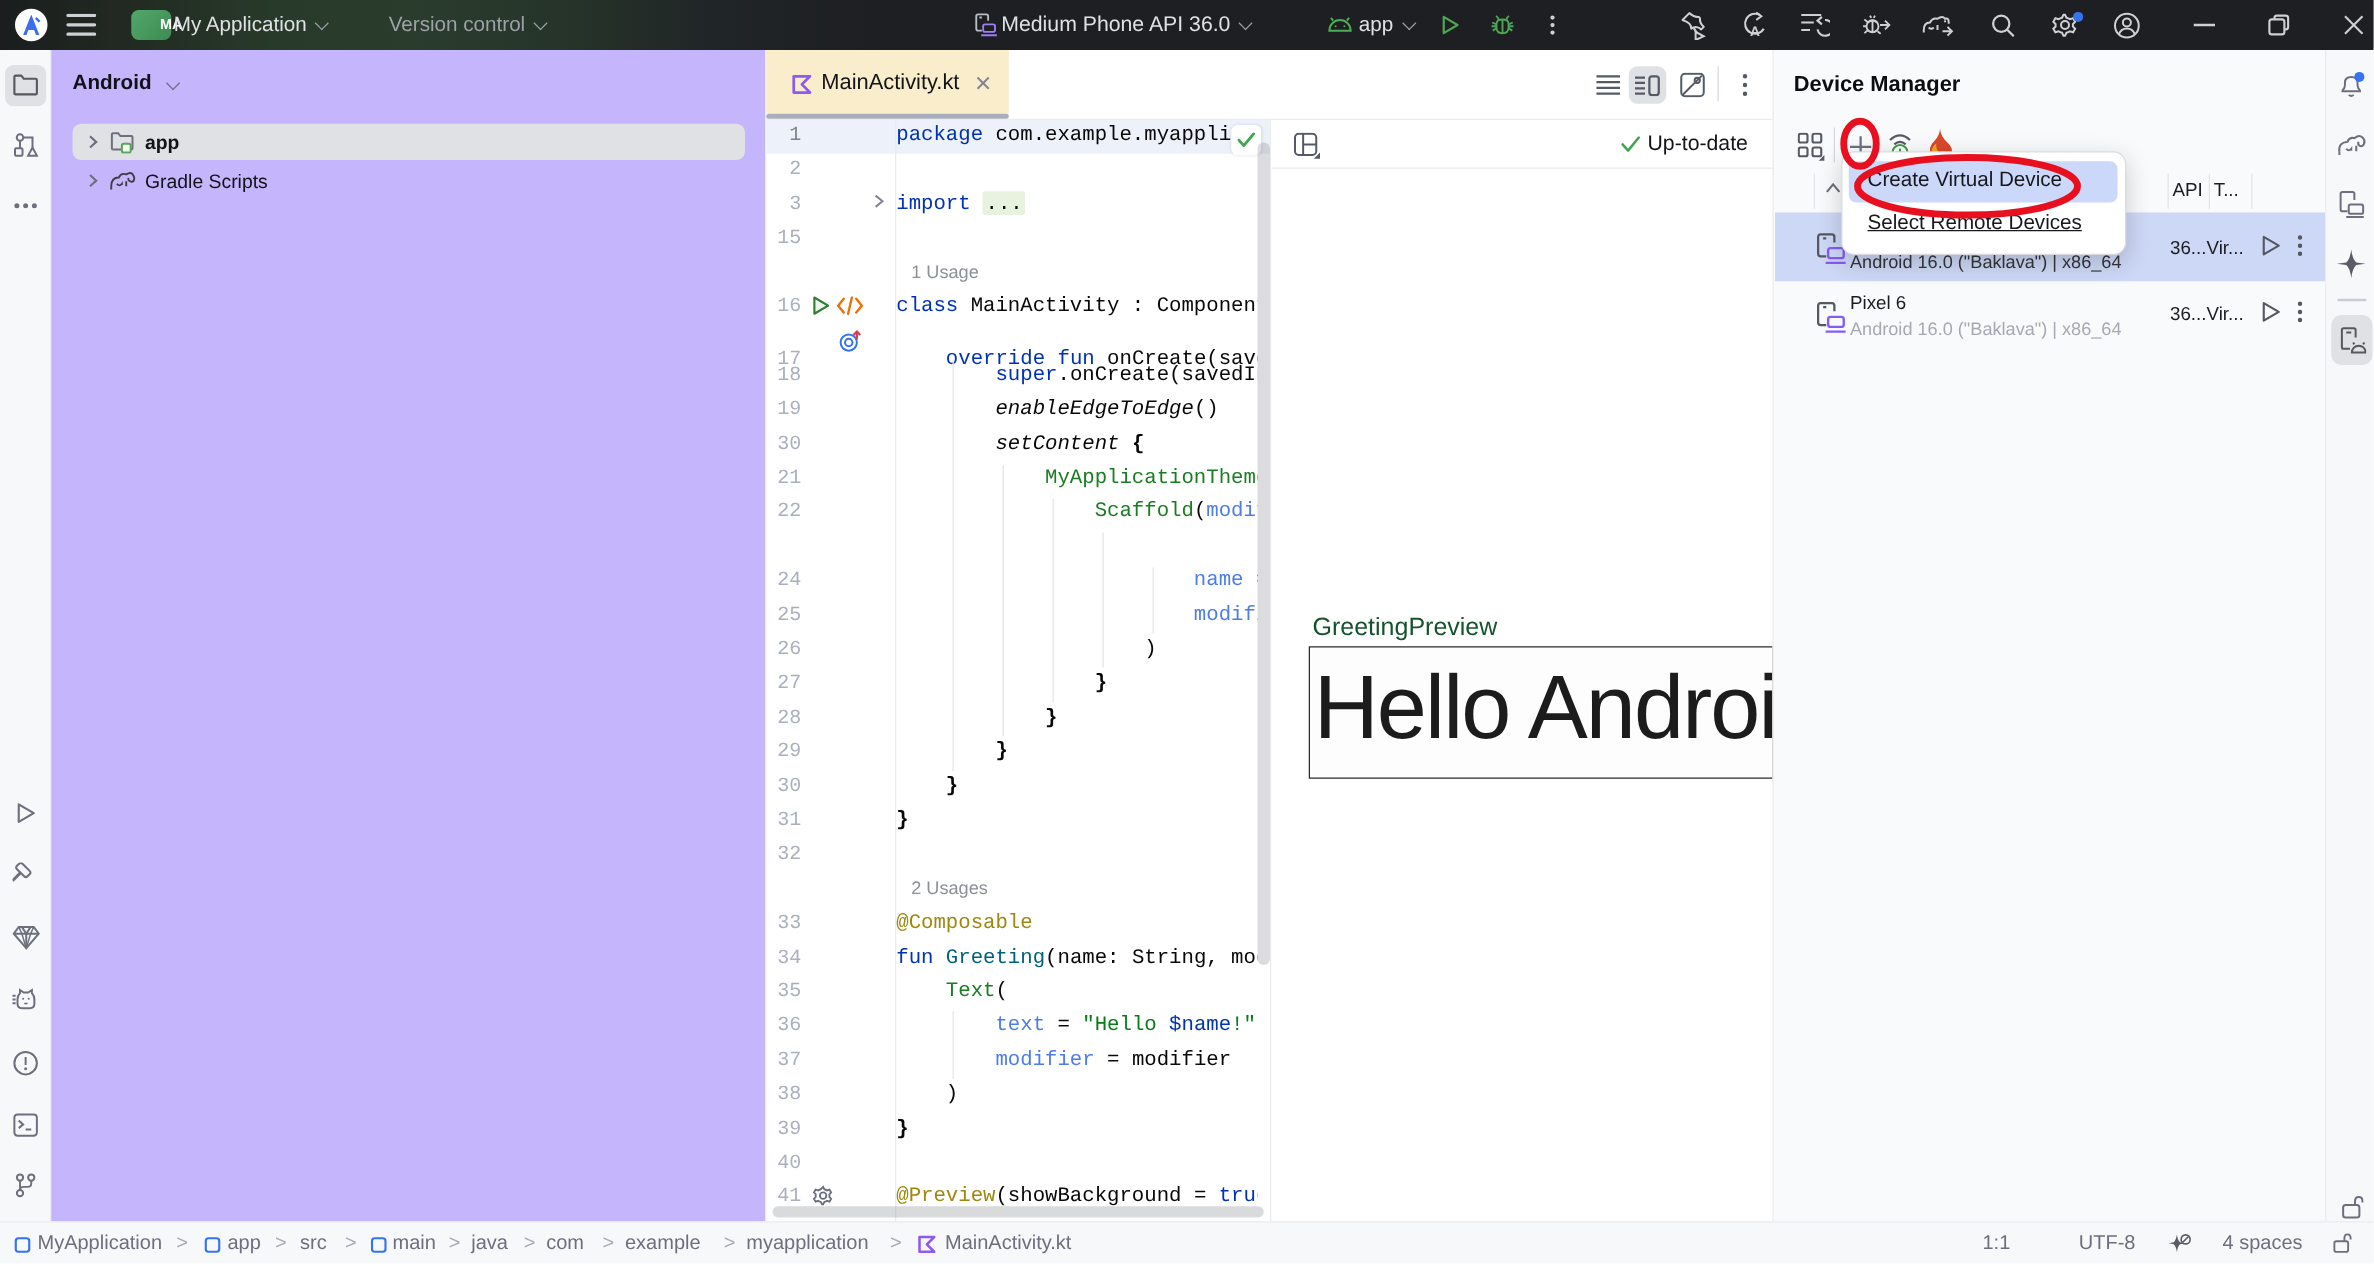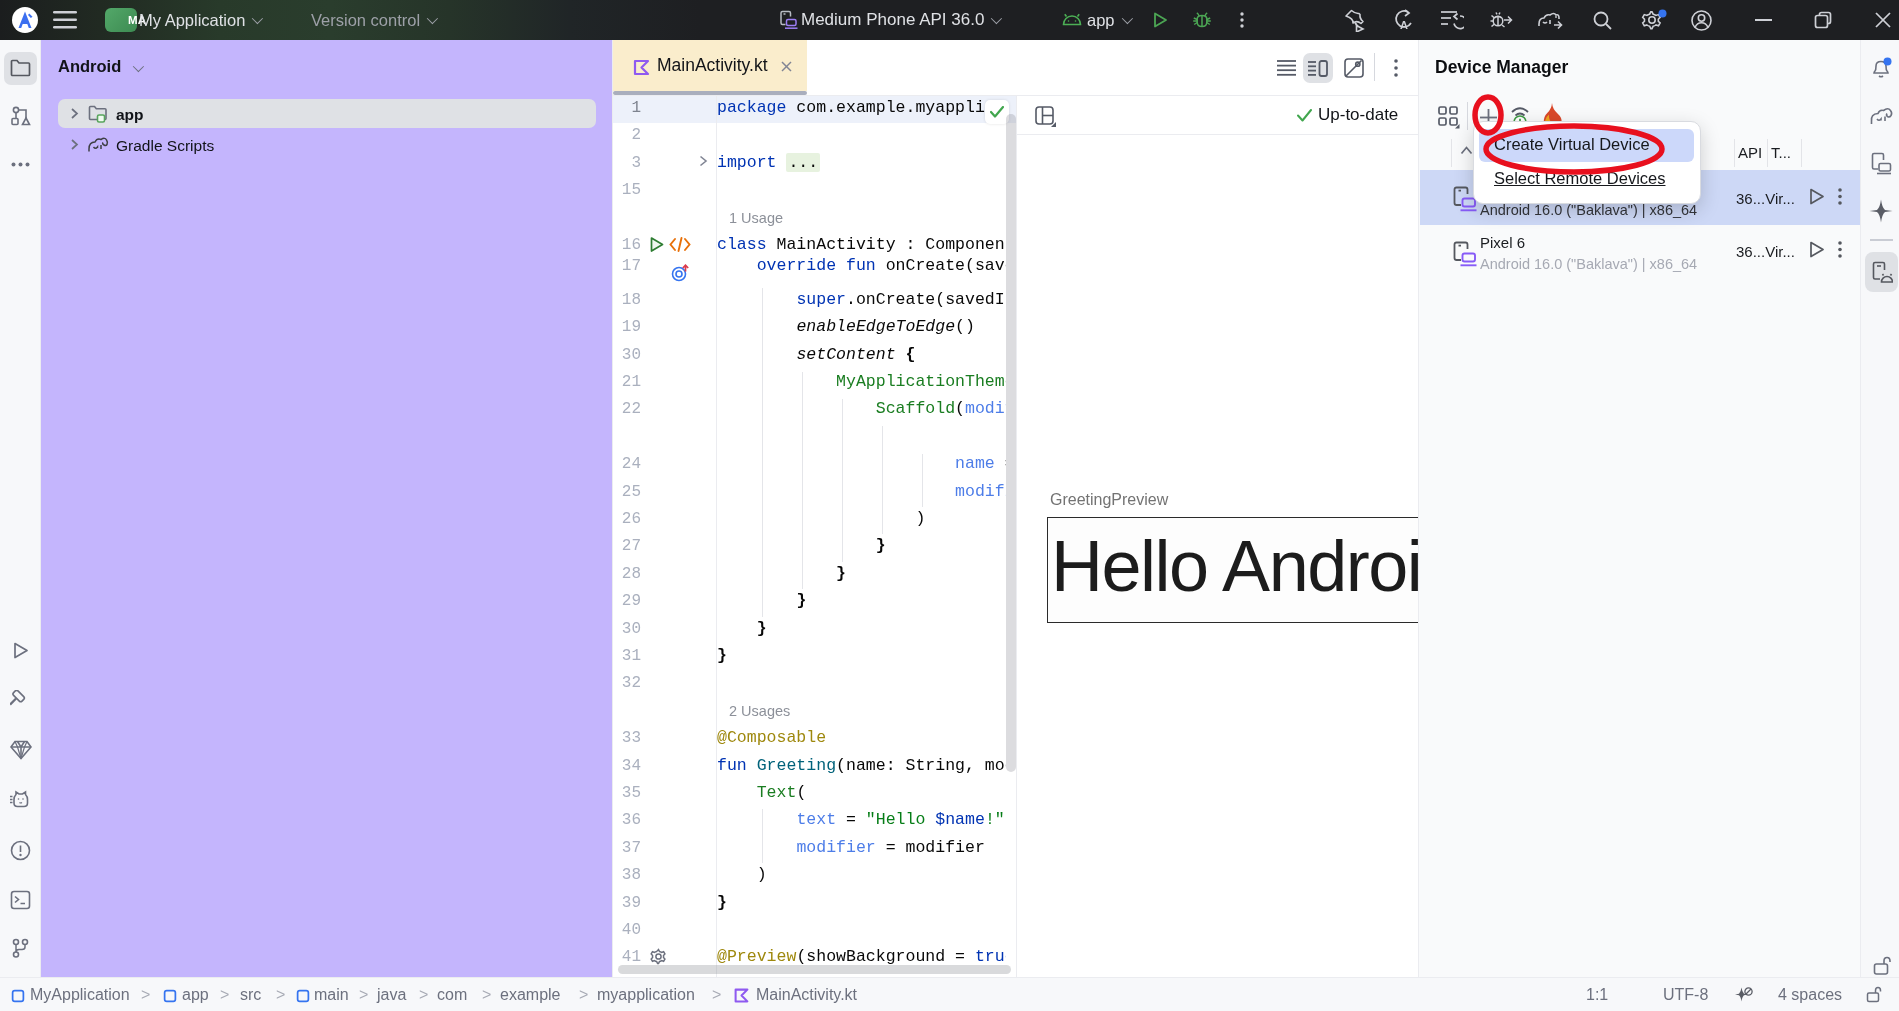--- a/index.html
+++ b/index.html
@@ -286,21 +286,21 @@
           <div class="lnum">15</div>
           <div class="code"></div>
         </div>
 <div class="crow" style="top:109.6px">
           <div class="usage">1 Usage</div>
         </div>
 <div class="crow" style="top:137.0px">
           <div class="lnum">16</div>
           <div class="code"><span class="kw">class</span><span> MainActivity : ComponentActivity() </span></div>
         </div>
-<div class="crow" style="top:158px">
+<div class="crow" style="top:179px">
           <div class="lnum">17</div>
           <div class="code"><span>    </span><span class="kw">override</span><span> </span><span class="kw">fun</span><span> onCreate(savedInstanceState: Bundle?) </span></div>
         </div>
 <div class="crow" style="top:191.8px">
           <div class="lnum">18</div>
           <div class="code"><span>        </span><span class="kw">super</span><span>.onCreate(savedInstanceState)</span></div>
         </div>
 <div class="crow" style="top:219.2px">
           <div class="lnum">19</div>
           <div class="code"><span>        </span><span class="it">enableEdgeToEdge</span><span>()</span></div>
@@ -433,21 +433,21 @@
     <svg class="abs" style="left:18px;top:10px" width="22" height="22" viewBox="0 0 22 22" fill="none" stroke="#555a66" stroke-width="1.6">
       <rect x="1" y="1" width="17" height="17" rx="3"></rect>
       <line x1="7.5" y1="1" x2="7.5" y2="18"></line>
       <line x1="7.5" y1="9.5" x2="18" y2="9.5"></line>
       <path d="M16 21 L21 21 L21 16 Z" fill="#555a66" stroke="none"></path>
     </svg>
     <svg class="abs" style="left:280px;top:13px" width="15" height="13" viewBox="0 0 15 13">
         <path d="M1 6.5 L5.5 11.5 L14 1" fill="none" stroke="#41a64e" stroke-width="2" stroke-linecap="round" stroke-linejoin="round"></path>
       </svg>
     <div class="abs" style="left:301px;top:9px;font-size:17px;color:#121418;">Up-to-date</div>
-    <div class="abs" style="left:33px;top:395px;font-size:16px;color:#737373;">GreetingPreview</div>
+    <div class="abs" style="left:33px;top:395px;font-size:20px;color:#14532d;">GreetingPreview</div>
     <div class="abs" style="left:30px;top:421px;width:372px;height:106px;border:1px solid #2b2b2b;background:#fdfdfd;overflow:hidden;">
       <div style="position:absolute;left:3px;top:7px;font-size:72px;color:#1c1c1c;white-space:nowrap;letter-spacing:-1.5px;">Hello Android!</div>
     </div>
   </div>
   <div id="devmgr">
     <div class="abs" style="left:16px;top:17px;font-size:17.5px;font-weight:bold;color:#0c0d10;">Device Manager</div>
 
     <svg class="abs" style="left:19px;top:66px" width="22" height="23" viewBox="0 0 22 23" fill="none" stroke="#555a66" stroke-width="1.7">
       <rect x="1" y="1" width="7" height="7" rx="1.5"></rect>
         <rect x="12" y="1" width="7" height="7" rx="1.5"></rect>

